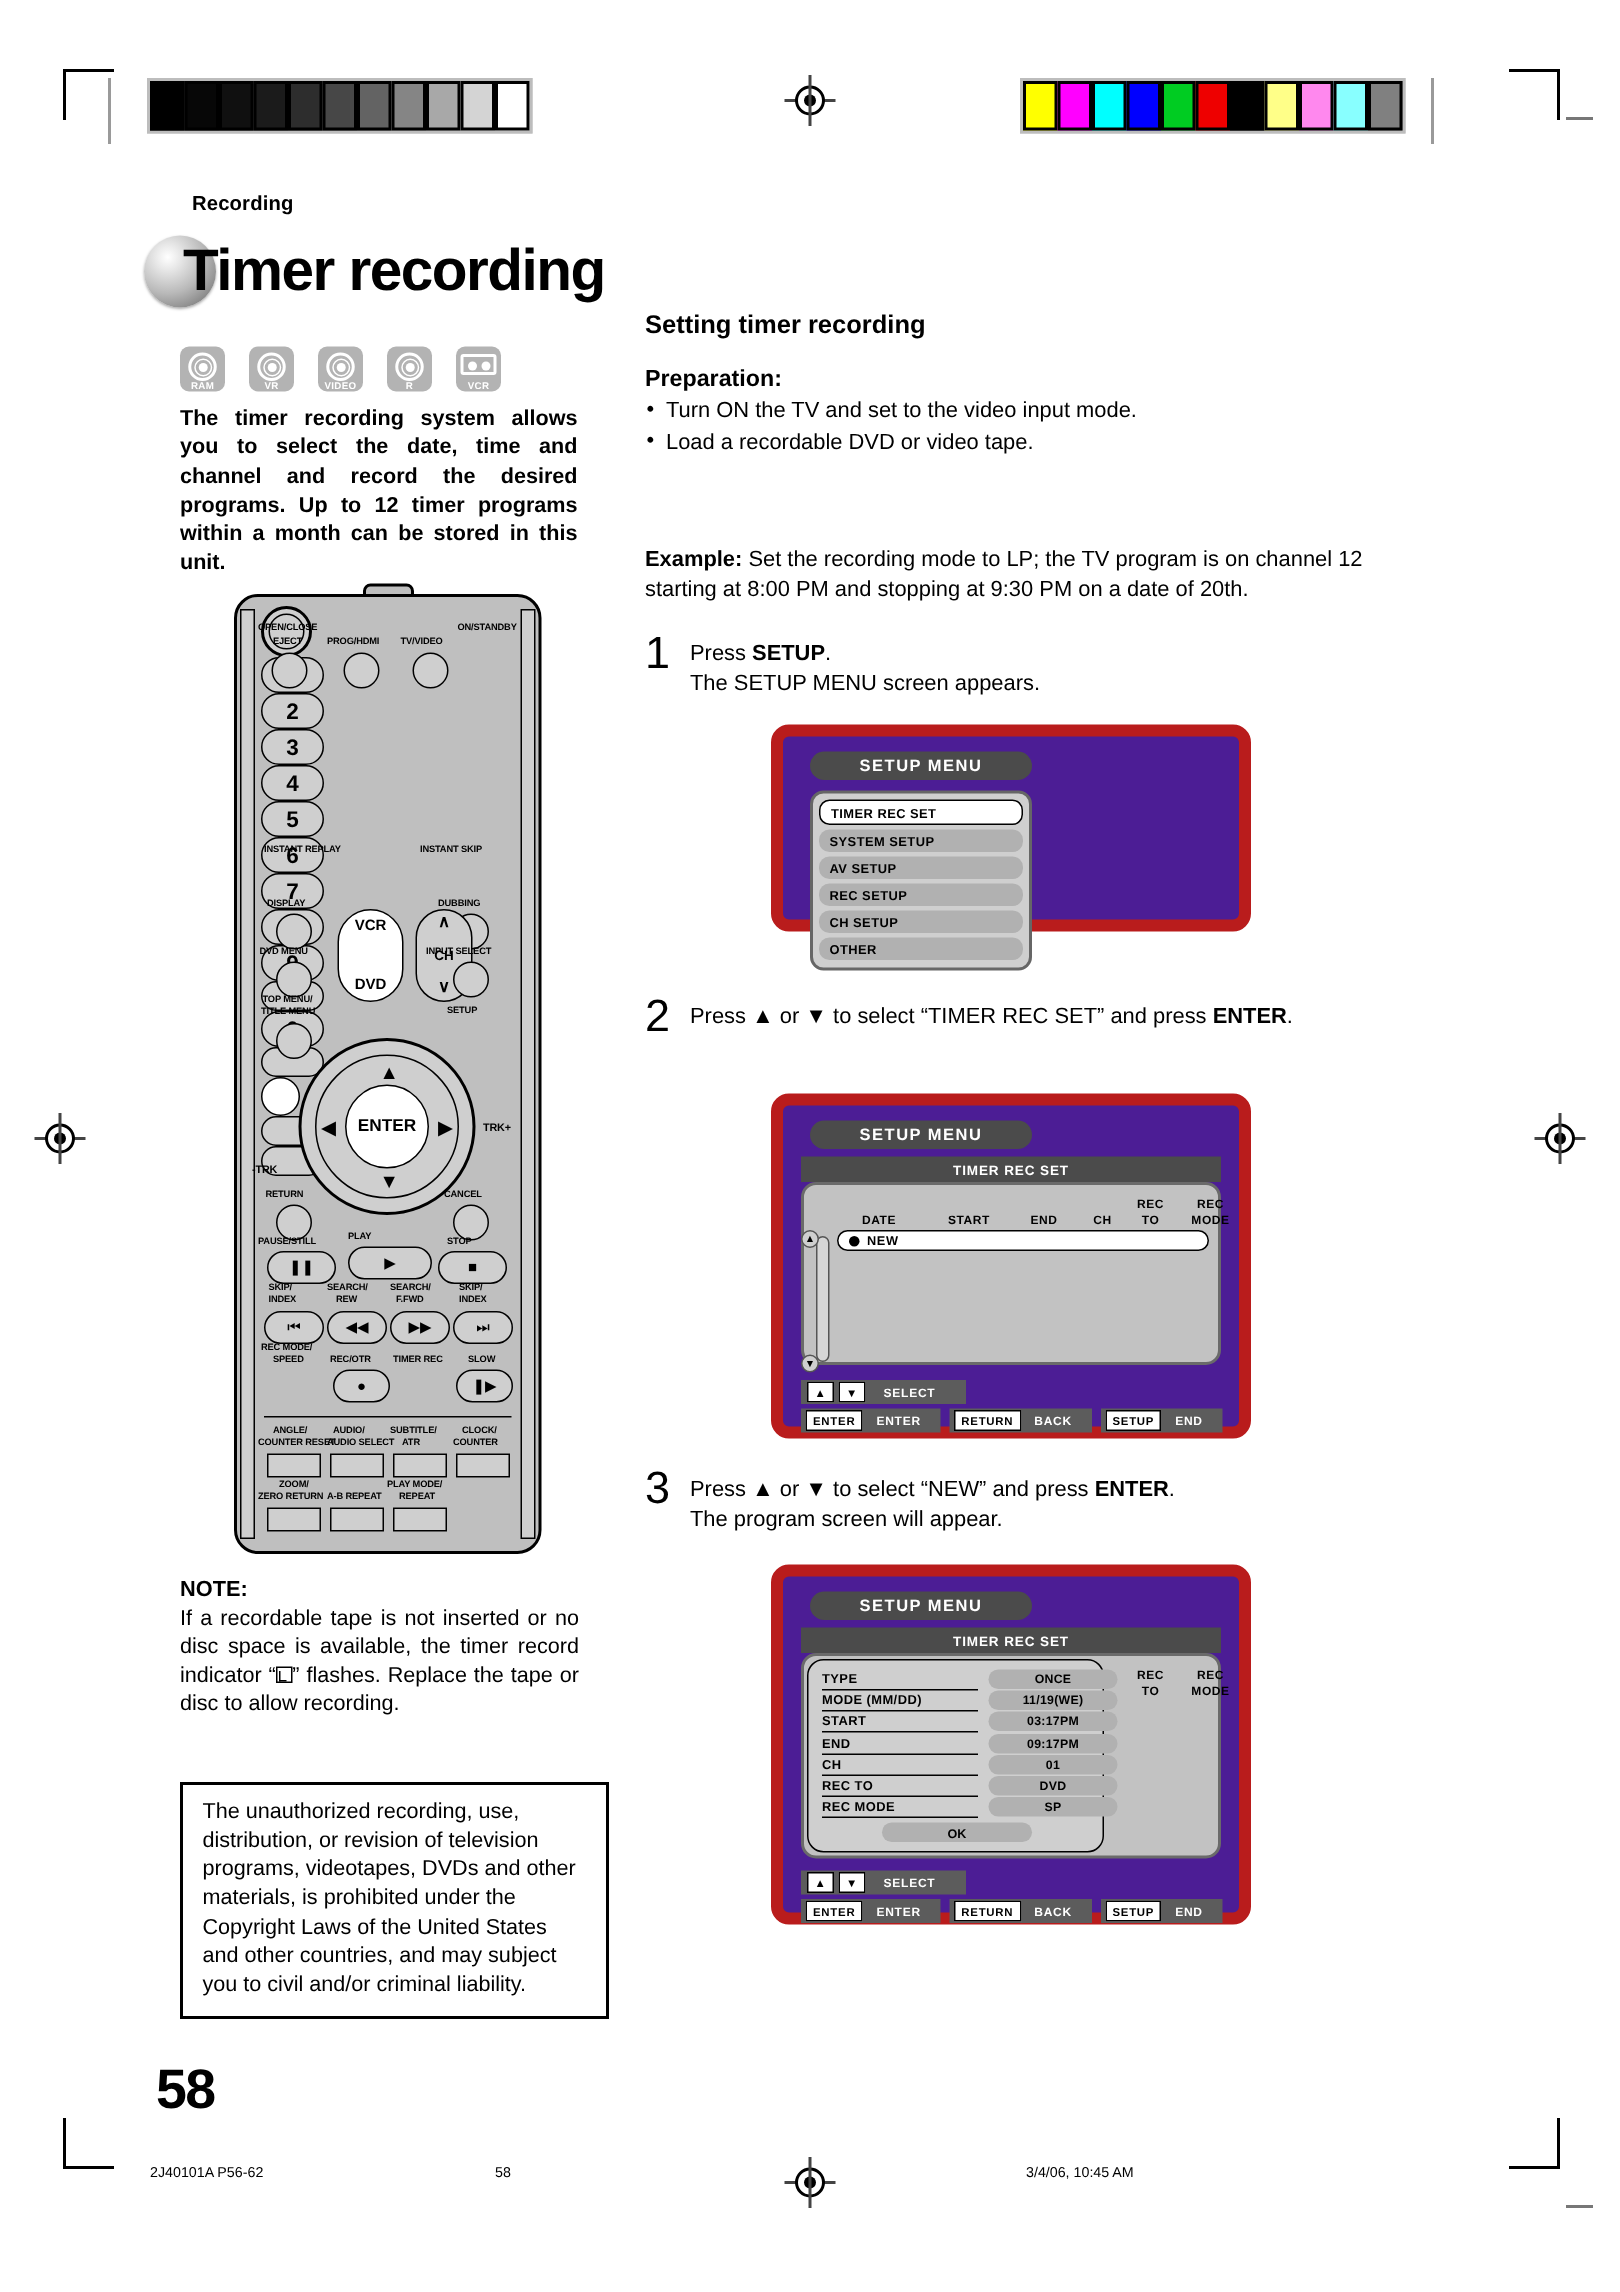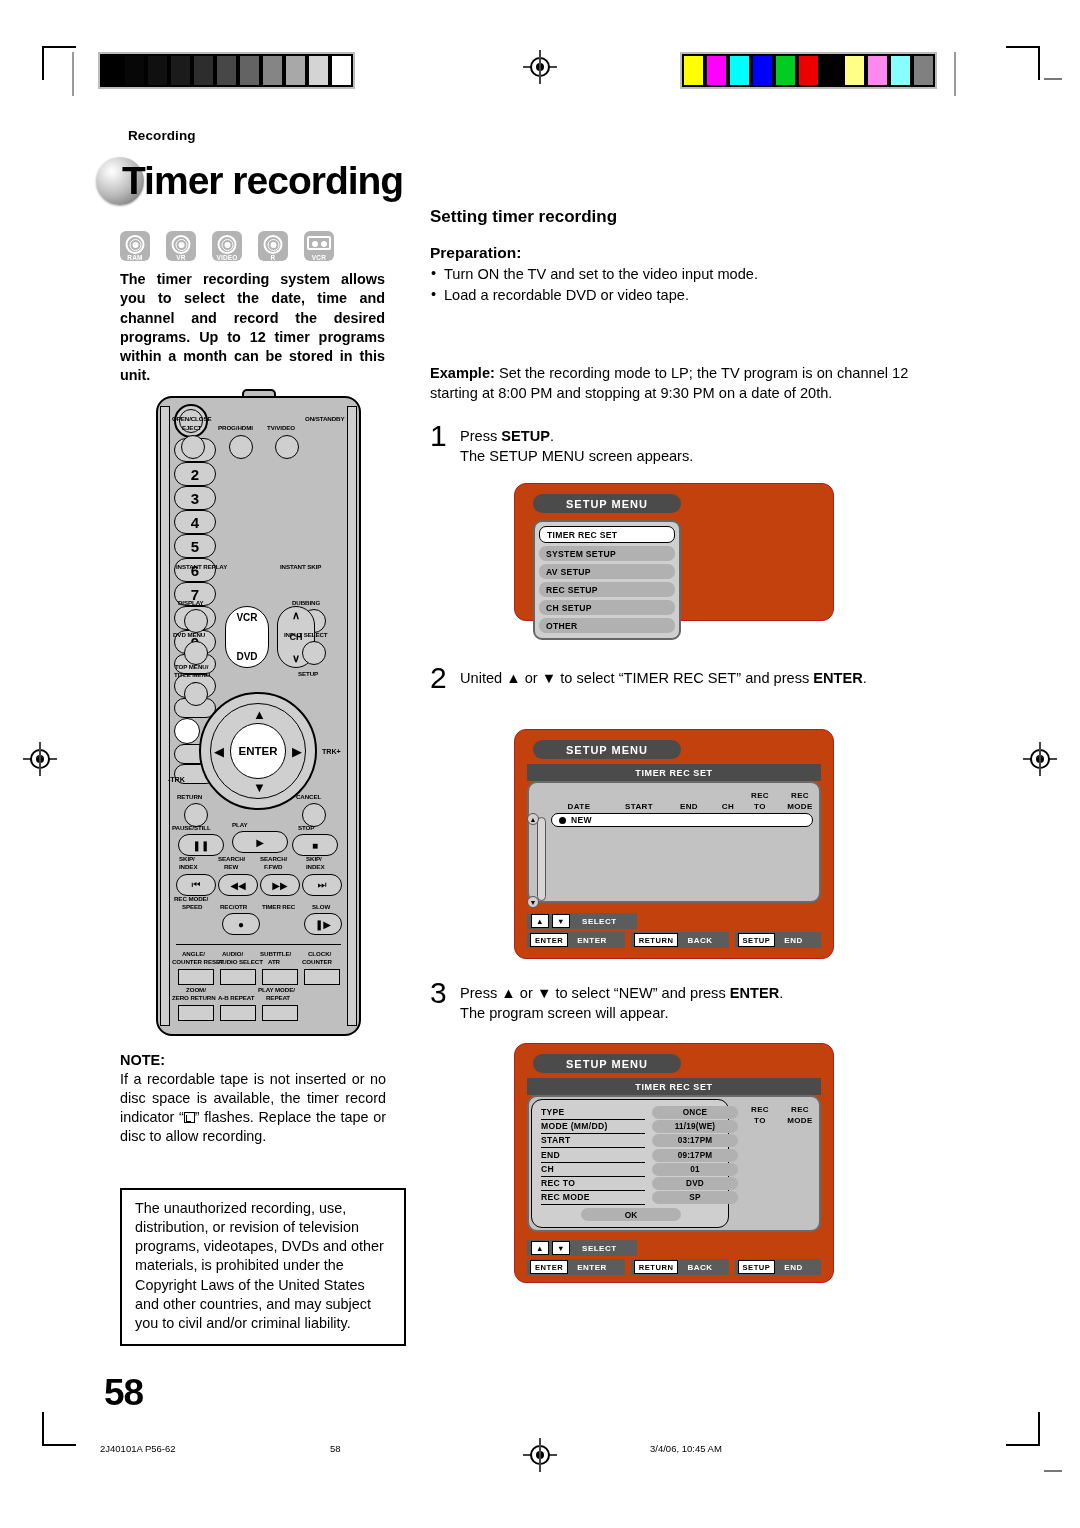--- a/index.html
+++ b/index.html
@@ -100,21 +100,21 @@
   .bullets li{list-style:none;position:relative;padding-left:14px;font-size:14.6px;line-height:1.47;}
   .bullets ul{margin:0;padding:0;}
   .bullets li::before{content:"•";position:absolute;left:1px;top:-1px;}
   .example{position:absolute;left:430px;top:364px;width:520px;font-size:14.6px;line-height:1.36;}
 
   .step{position:absolute;display:flex;}
   .stepnum{font-size:30px;font-weight:normal;width:30px;line-height:1;}
   .steptxt{font-size:14.6px;line-height:1.37;}
 
   
-  .osd{position:absolute;background:#c2410c;border:1px solid #b91c1c;border-radius:12px;box-sizing:border-box;}
+  .osd{position:absolute;background:#4c1d95;border:8px solid #b91c1c;border-radius:12px;box-sizing:border-box;}
   .osd-title{position:absolute;left:18px;top:10px;width:148px;height:19px;border-radius:10px;background:#4b4b4b;
              color:#fff;font-size:11px;font-weight:bold;letter-spacing:1px;display:flex;align-items:center;justify-content:center;}
   .menu-list{position:absolute;left:18px;top:36px;width:148px;border:2px solid #666;border-radius:9px;box-sizing:border-box;
              background:#cfcfcf;padding:4px 4px 5px 4px;}
   .menu-item{height:15px;margin-bottom:3px;background:#b1b1b1;border-radius:7px;display:flex;align-items:center;
              padding-left:7px;font-size:8.6px;font-weight:bold;letter-spacing:.3px;color:#000;}
   .menu-item.sel{background:#ffffff;border:1.4px solid #000;}
   .menu-item:last-child{margin-bottom:0;}
 
   .osd-band{position:absolute;left:12px;right:12px;height:17px;background:#4b4b4b;color:#fff;font-size:9px;font-weight:bold;
@@ -446,21 +446,21 @@
         <div class="menu-item">AV SETUP</div>
         <div class="menu-item">REC SETUP</div>
         <div class="menu-item">CH SETUP</div>
         <div class="menu-item">OTHER</div>
       </div>
   </div>
 
   <div class="step" style="left:430px;top:663px;width:520px;">
     <div class="stepnum">2</div>
     <div class="steptxt" style="padding-top:6px;">
-      <div><span>United ▲ or ▼ to select “TIMER REC SET” and press </span><b class="bd">ENTER</b><span>.</span></div>
+      <div><span>Press ▲ or ▼ to select “TIMER REC SET” and press </span><b class="bd">ENTER</b><span>.</span></div>
     </div>
   </div>
 
   <div class="osd" style="left:514px;top:729px;width:320px;height:230px;">
     <div class="osd-title">SETUP MENU</div>
     <div class="osd-band" style="top:34px;">TIMER REC SET</div>
     <div class="osd-panel" style="left:12px;top:51px;right:12px;height:122px;">
       <div class="colhead" style="left:30px;top:19px;width:40px;">DATE</div>
       <div class="colhead" style="left:88px;top:19px;width:44px;">START</div>
       <div class="colhead" style="left:142px;top:19px;width:36px;">END</div>
@@ -575,15 +575,15 @@
           <span class="kchip">SETUP</span>
           <span class="ktxt">END</span>
         </div>
       </div>
     </div>
   </div>
 
   <div class="pageno">58</div>
   <div class="fmeta" style="left:100px;top:1443px;">2J40101A P56-62</div>
   <div class="fmeta" style="left:330px;top:1443px;">58</div>
-  <div class="fmeta" style="left:650px;top:1443px;">3/4/06, 10:45 AM</div>
+  <div class="fmeta" style="left:684px;top:1443px;">3/4/06, 10:45 AM</div>
 
 </div>
 
 </body></html>

